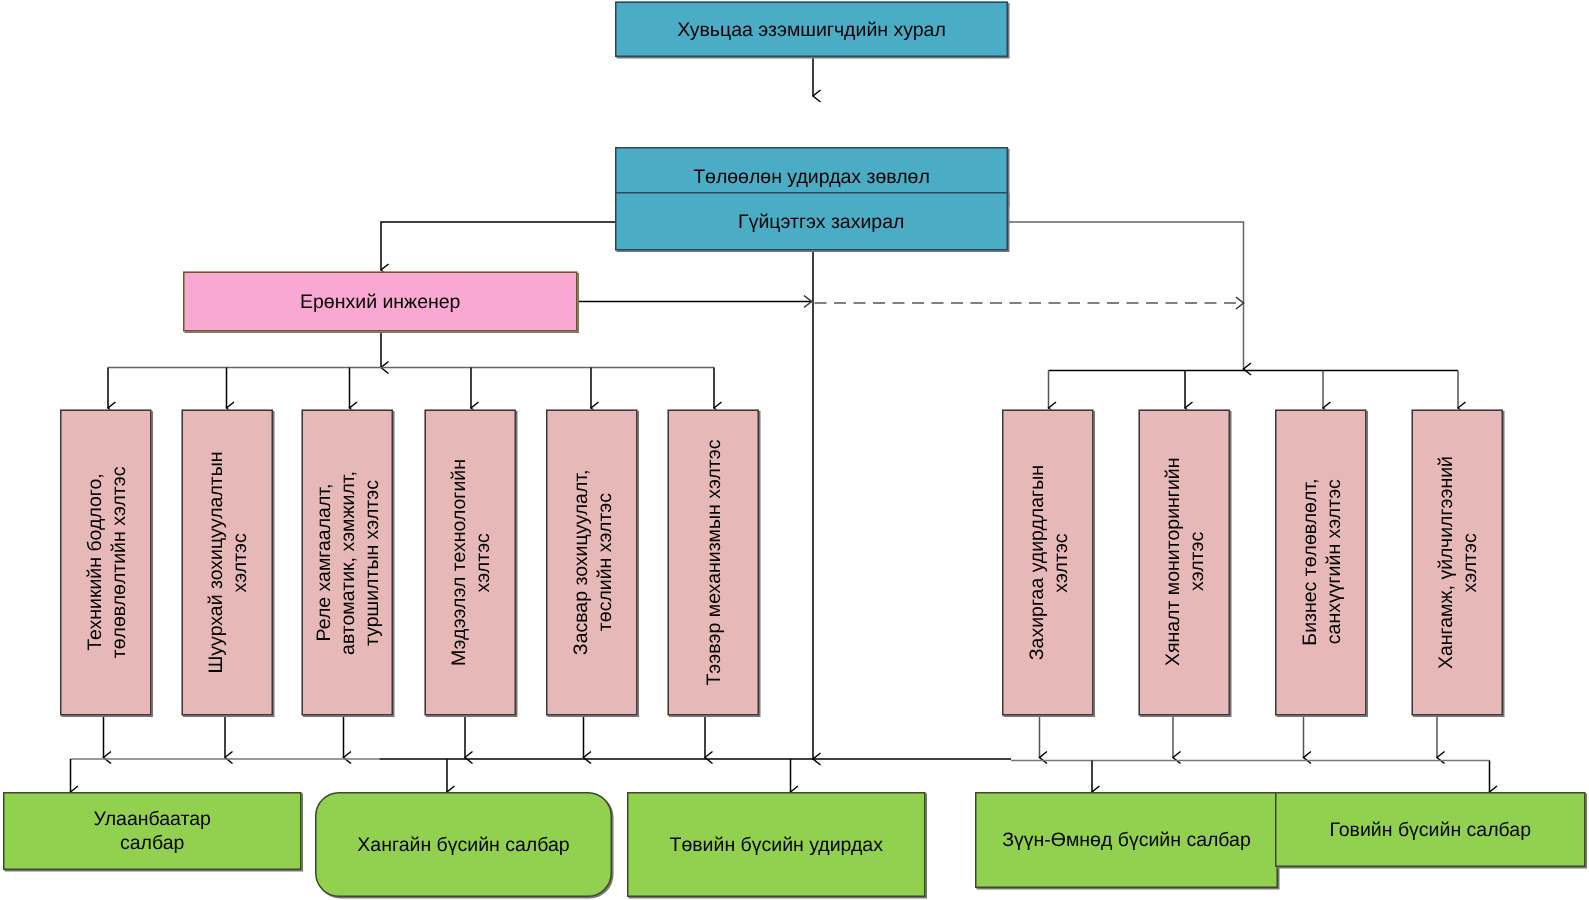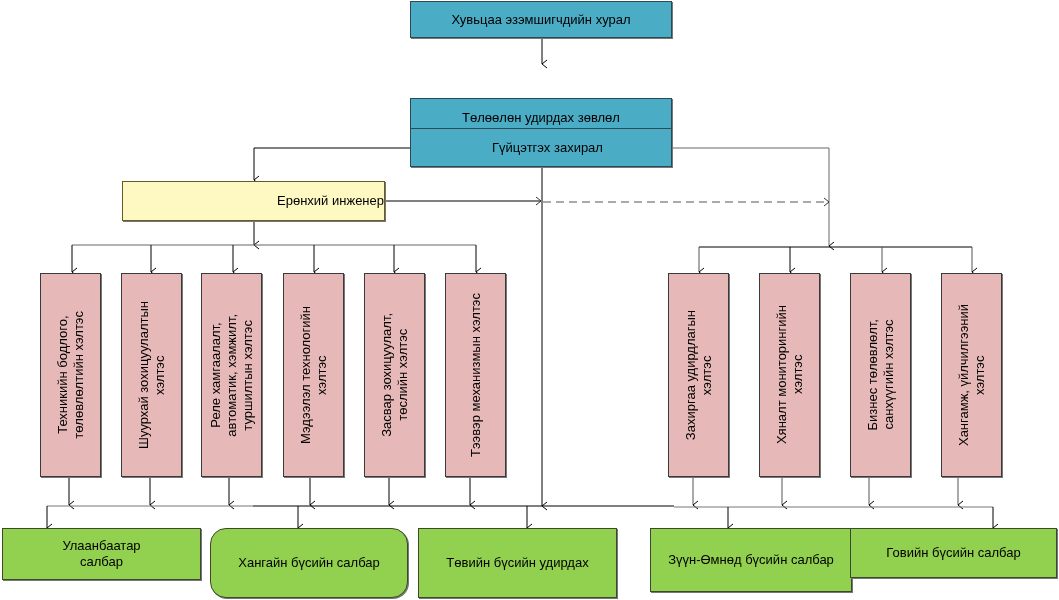--- a/index.html
+++ b/index.html
@@ -3,21 +3,21 @@
 <meta charset="utf-8">
 <style>
   html, body { margin: 0; padding: 0; background: #ffffff; }
   body { width: 1059px; height: 600px; position: relative; overflow: hidden;
          font-family: "Liberation Sans", sans-serif; }
   #diagram { position: absolute; left: 0; top: 0; }
   .box { position: absolute; box-sizing: border-box; display: flex; align-items: center;
          justify-content: center; text-align: center; color: #000; font-size: 13px;
          line-height: 16px; border: 1px solid #404040; box-shadow: 1px 1px 0 #777; }
   .blue { background: #4bacc6; border-color: #2c4a55; }
-  .orange { background: #fef9c3; border-color: #6b5a20; justify-content: flex-end; }
+  .orange { background: #f9a8d4; border-color: #6b5a20; }
   .pink { background: #e6b9b8; border-color: #3a3a3a; }
   .green { background: #92d050; border-color: #3a4a2a; font-size: 13px; }
   .vtext { writing-mode: vertical-rl; transform: rotate(180deg); white-space: pre-line;
            font-size: 13px; line-height: 16px; }
   .htext { white-space: pre-line; }
 </style>
 </head>
 <body>
 
 <svg id="diagram" width="1059" height="600" viewBox="0 0 1059 600">

